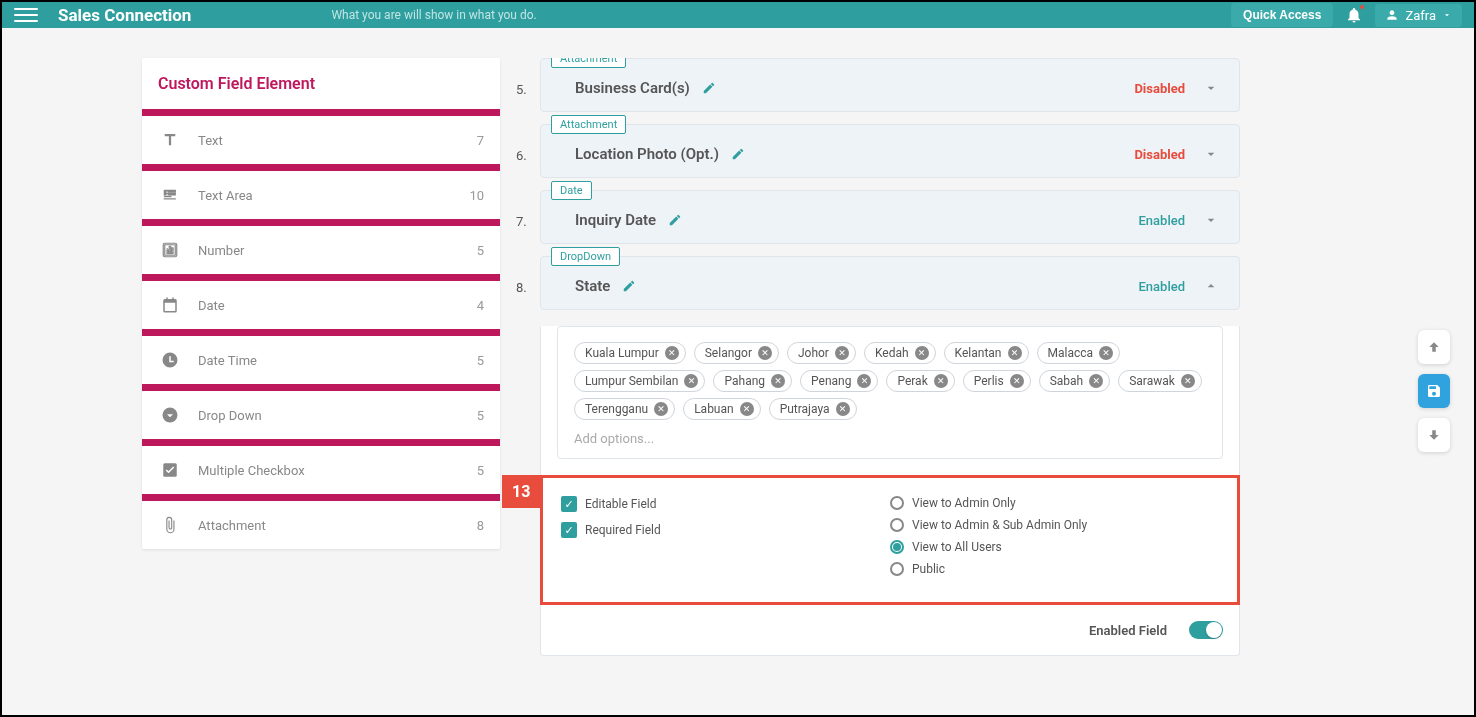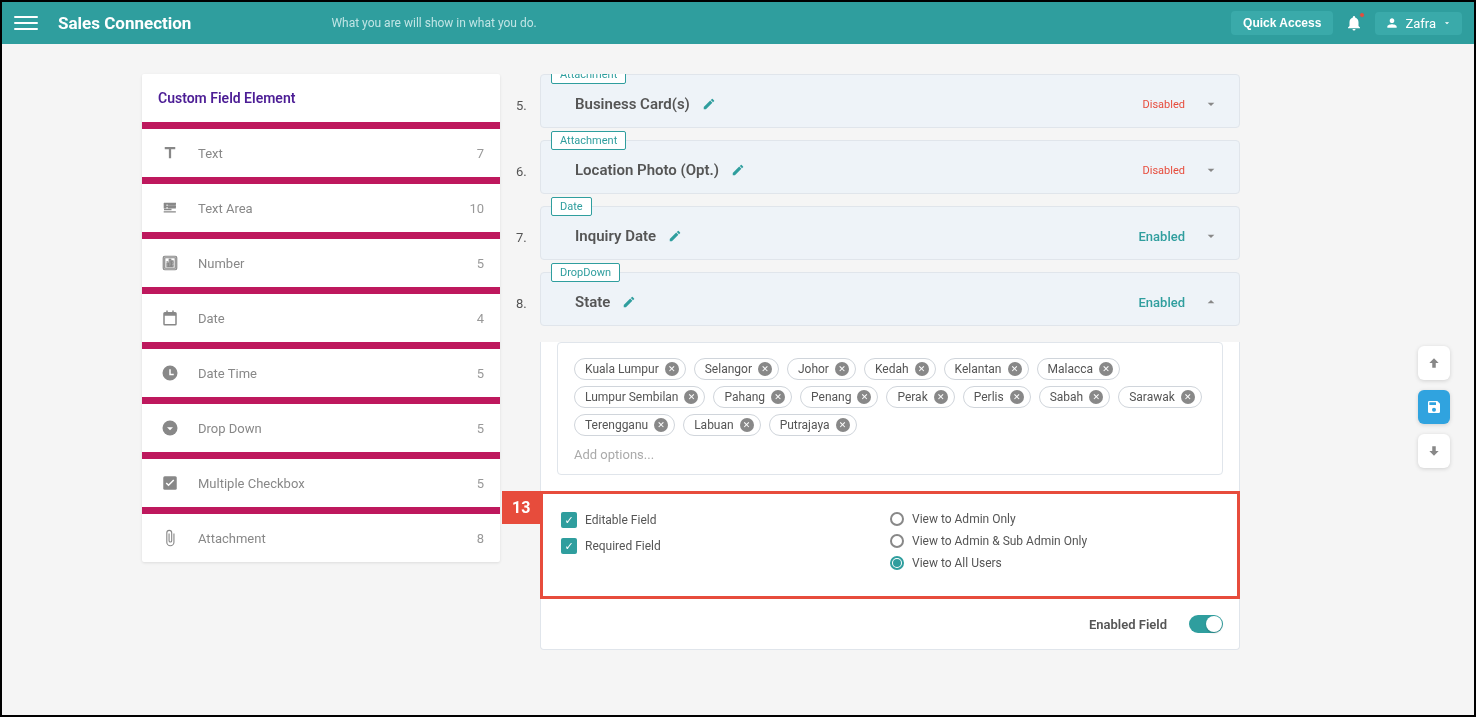--- a/index.html
+++ b/index.html
@@ -1,52 +1,52 @@
 <!DOCTYPE html>
 <html><head>
 <meta charset="utf-8">
 <style>
 * { margin: 0; padding: 0; box-sizing: border-box; }
 body { font-family: -apple-system, BlinkMacSystemFont, "Segoe UI", Roboto, sans-serif; background: #f5f5f5; width: 1476px; height: 717px; overflow: hidden; border: 2px solid #000; position: relative; }
 
 
-.header { background: #2f9e9e; height: 42px; display: flex; align-items: center; padding: 0 12px; color: #fff; position: relative; }
+.header { background: #2f9e9e; height: 26px; display: flex; align-items: center; padding: 0 12px; color: #fff; position: relative; }
 .hamburger { width: 24px; height: 24px; display: flex; flex-direction: column; justify-content: center; gap: 4px; cursor: pointer; margin-right: 20px; }
 .hamburger span { display: block; height: 2px; background: #fff; border-radius: 1px; }
 .app-title { font-weight: 700; font-size: 17px; color: #fff; }
 .tagline { color: #c0e5e5; font-size: 12px; margin-left: 140px; }
 .header-right { margin-left: auto; display: flex; align-items: center; gap: 12px; }
 .quick-access { background: #3aaaaa; color: #fff; border: none; padding: 5px 12px; border-radius: 4px; font-size: 12px; font-weight: 600; cursor: pointer; }
 .bell { color: #fff; position: relative; }
 .bell .dot { position: absolute; top: -2px; right: -2px; width: 6px; height: 6px; background: #e74c3c; border-radius: 50%; border: 1px solid #2f9e9e; }
 .user-chip { background: #3aaaaa; color: #fff; padding: 4px 10px; border-radius: 4px; font-size: 13px; display: flex; align-items: center; gap: 6px; cursor: pointer; }
 
 
 .main { display: flex; padding: 30px 0 0 0; height: calc(717px - 42px); position: relative; }
 
 
 .sidebar-card { background: #fff; width: 358px; margin-left: 140px; border-radius: 2px; box-shadow: 0 1px 3px rgba(0,0,0,0.1); height: fit-content; }
-.sidebar-title { padding: 16px 16px 16px 16px; font-size: 14px; font-weight: 600; color: #4c1d95; }
+.sidebar-title { padding: 16px 16px 16px 16px; font-size: 16px; font-weight: 600; color: #be185d; }
 .element-list { list-style: none; }
 .element-item { display: flex; align-items: center; padding: 12px 16px; border-top: 7px solid #be185d; color: #888; font-size: 13px; cursor: grab; }
 .element-icon { width: 24px; height: 24px; display: flex; align-items: center; justify-content: center; margin-right: 16px; color: #888; }
 .element-count { margin-left: auto; color: #999; font-size: 13px; }
 
 
 .content-area { flex: 1; padding: 0 40px; max-width: 780px; overflow-y: auto; }
 .field-row { margin-bottom: 12px; position: relative; }
 .field-num { position: absolute; left: -24px; top: 24px; font-size: 13px; color: #555; }
 .field-card { background: #eef3f8; border: 1px solid #e0e5eb; border-radius: 4px; padding: 20px 20px 14px 34px; position: relative; display: flex; align-items: center; }
 .field-card.expanded-card { background: #eef3f8; }
 .chip { position: absolute; top: -10px; left: 10px; background: #fff; border: 1px solid #2f9e9e; color: #2f9e9e; font-size: 11px; padding: 2px 8px; border-radius: 2px; }
 .field-title { font-size: 15px; font-weight: 600; color: #555; }
 .edit-icon { color: #2f9e9e; margin-left: 12px; cursor: pointer; }
 .field-right { margin-left: auto; display: flex; align-items: center; gap: 18px; }
 .status-enabled { color: #2f9e9e; font-size: 13px; font-weight: 500; }
-.status-disabled { color: #e74c3c; font-size: 11px; font-weight: 400; margin-left: 20px; }
+.status-disabled { color: #e74c3c; font-size: 13px; font-weight: 700; margin-left: 20px; }
 .chevron { color: #888; cursor: pointer; width: 16px; height: 16px; display: flex; align-items: center; justify-content: center; }
 
 
 .expanded-panel { background: #fff; border: 1px solid #e0e5eb; border-top: none; border-radius: 0 0 4px 4px; padding: 0; }
 .tags-box { margin: 16px; border: 1px solid #e0e5eb; border-radius: 4px; padding: 12px; }
 .tag { display: inline-flex; align-items: center; border: 1px solid #d0d5db; border-radius: 14px; padding: 3px 6px 3px 10px; font-size: 12px; color: #555; margin: 3px 4px; background: #fff; }
 .tag .x { margin-left: 6px; width: 14px; height: 14px; border-radius: 50%; background: #888; color: #fff; display: flex; align-items: center; justify-content: center; font-size: 9px; cursor: pointer; }
 .add-options { color: #aaa; font-size: 13px; padding: 8px 4px 0; }
 
 .settings-row { display: flex; padding: 18px 18px; border: 3px solid #e74c3c; position: relative; margin: 0 -1px; }
@@ -336,20 +336,24 @@
               <span>View to Admin Only</span>
             </div>
             <div class="radio-item">
               <span class="radio"></span>
               <span>View to Admin &amp; Sub Admin Only</span>
             </div>
             <div class="radio-item">
               <span class="radio selected"></span>
               <span>View to All Users</span>
             </div>
+            <div class="radio-item">
+              <span class="radio"></span>
+              <span>Public</span>
+            </div>
           </div>
         </div>
         <div class="enabled-row">
           <span>Enabled Field</span>
           <span class="toggle"></span>
         </div>
       </div>
     </div>
 
   <div class="float-btns">

